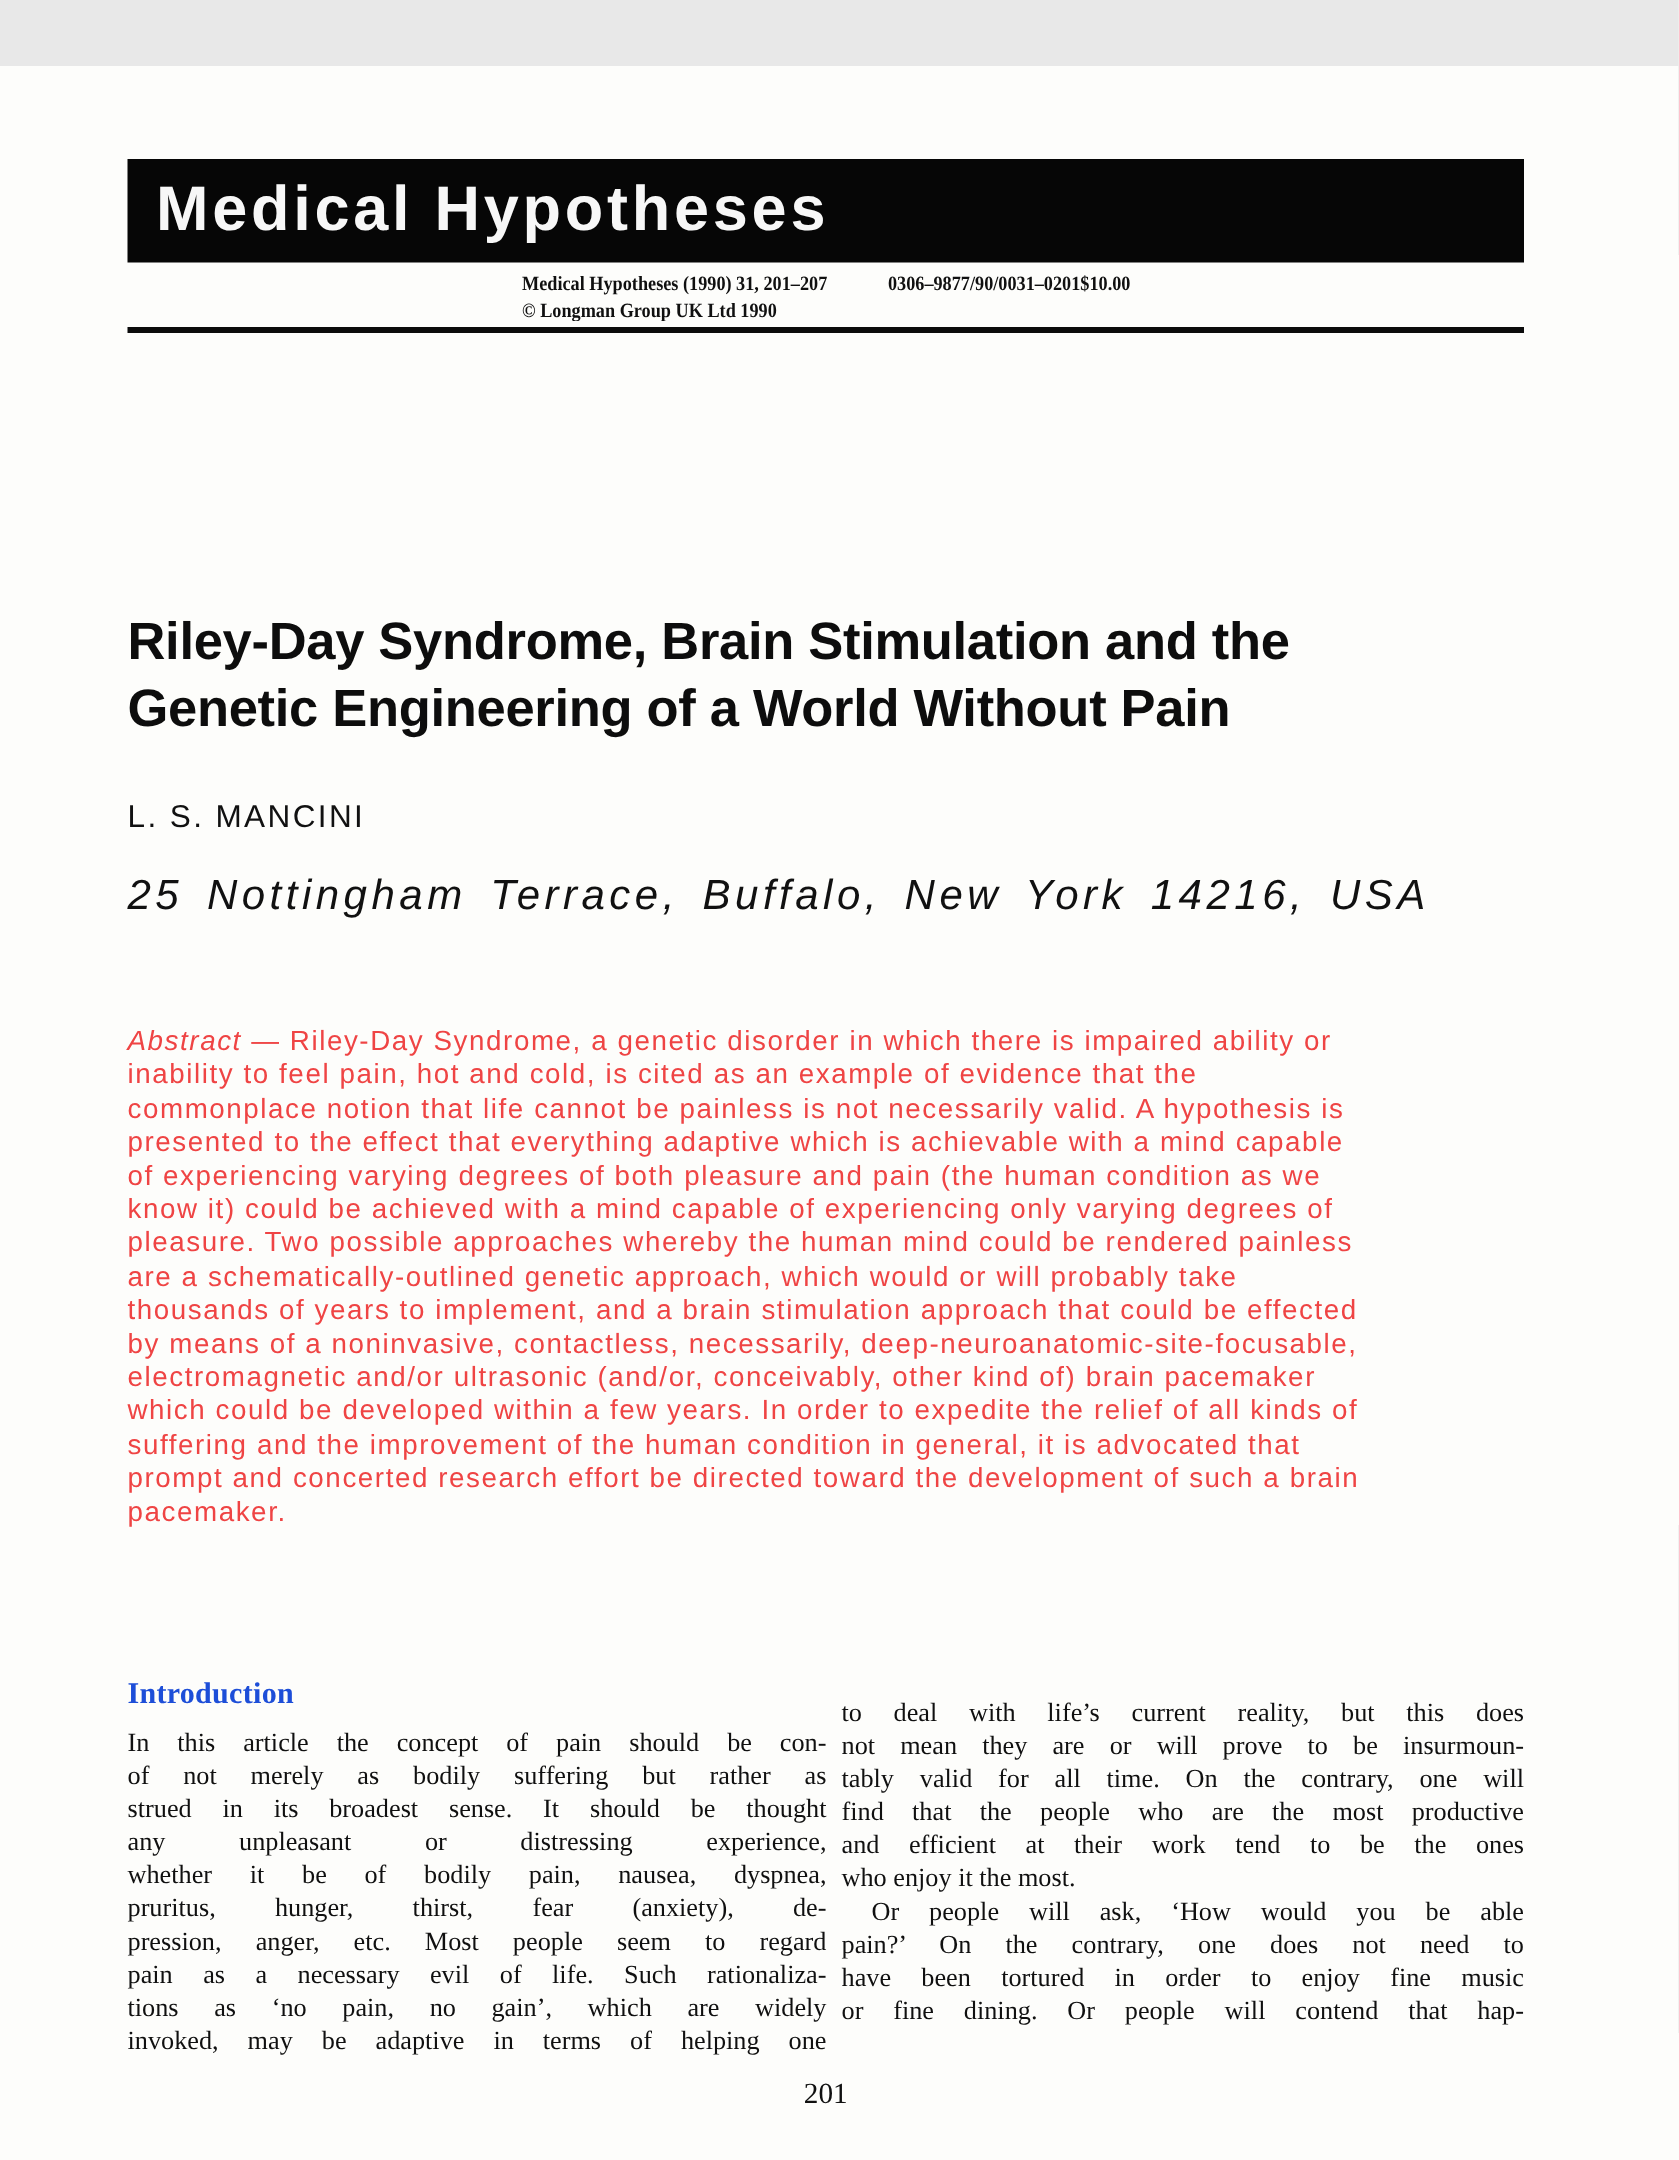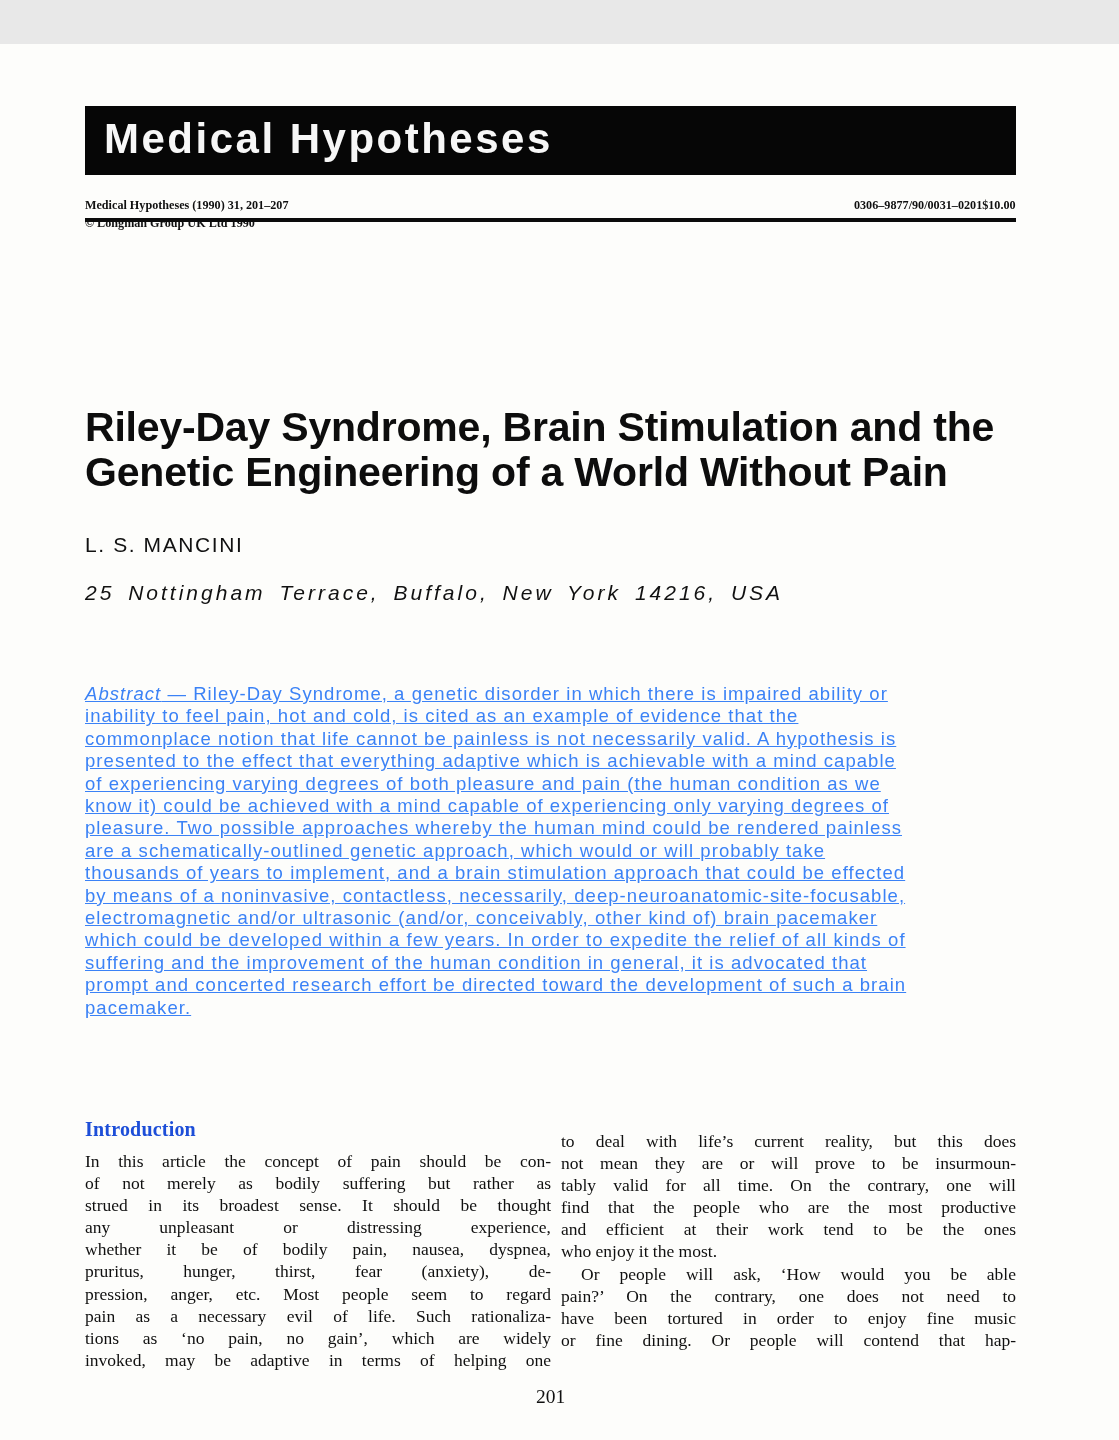--- a/index.html
+++ b/index.html
@@ -29,24 +29,24 @@
     font-weight: bold;
     font-size: 42px;
     letter-spacing: 2.5px;
     margin-left: 19px;
     margin-top: -3px;
   }
 
   
   .cite-row {
     position: absolute;
-    top: 152px; left: 85px;
+    top: 136px; left: 85px;
     width: 931px;
     display: flex;
-    justify-content: space-between;
+    justify-content: center;
     font-family: "Liberation Serif", serif;
     font-weight: bold;
     font-size: 13.5px;
     line-height: 17.5px;
     color: #101010;
   }
   .cite-left  { transform: scaleX(0.9); transform-origin: 0 0; }
   .cite-right { transform: scaleX(0.9); transform-origin: 100% 0; }
 
   .rule {
@@ -54,55 +54,54 @@
     top: 174px; left: 85px;
     width: 931px; height: 4px;
     background: #0b0b0b;
   }
 
   
   .title { position: absolute; top: 361px; left: 85px; width: 980px; }
   .title-line {
     font-family: "Liberation Sans", sans-serif;
     font-weight: bold;
-    font-size: 41px;
+    font-size: 35px;
     line-height: 45px;
     letter-spacing: -0.2px;
     color: #0d0d0d;
     white-space: nowrap;
   }
   .author {
     position: absolute;
     top: 489px; left: 85px;
     font-family: "Liberation Sans", sans-serif;
     font-size: 21px;
     letter-spacing: 1.6px;
     color: #111;
   }
   .address {
     position: absolute;
     top: 537px; left: 85px;
     font-family: "Liberation Sans", sans-serif;
     font-style: italic;
-    font-size: 21px;
+    font-size: 28px;
     letter-spacing: 3px;
     word-spacing: 5px;
     color: #111;
   }
 
   
   .abstract { position: absolute; top: 639px; left: 85px; width: 990px; }
   .aline {
     font-family: "Liberation Sans", sans-serif;
     font-size: 18.5px;
     line-height: 22.4px;
     letter-spacing: 1.05px;
-    color: #3b82f6;
+    color: #ef4444;
     white-space: nowrap;
-    text-decoration: underline;
   }
   .abs-label { font-style: italic; }
 
   
   .columns {
     position: absolute;
     top: 1073px; left: 85px;
     width: 931px;
     display: flex;
   }

